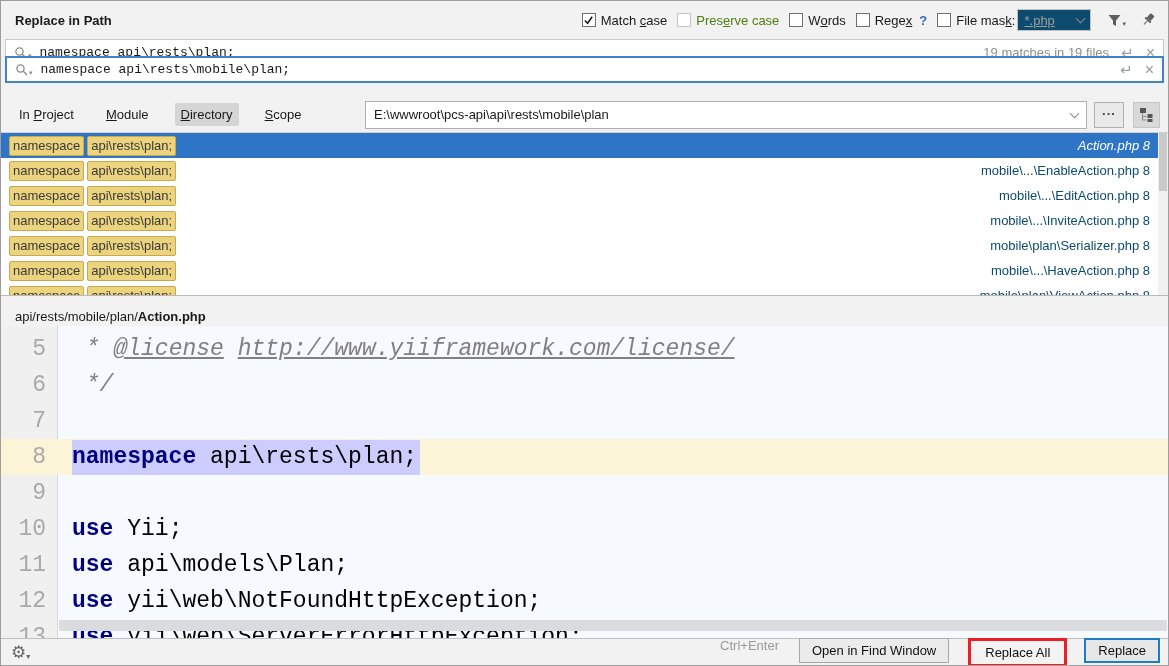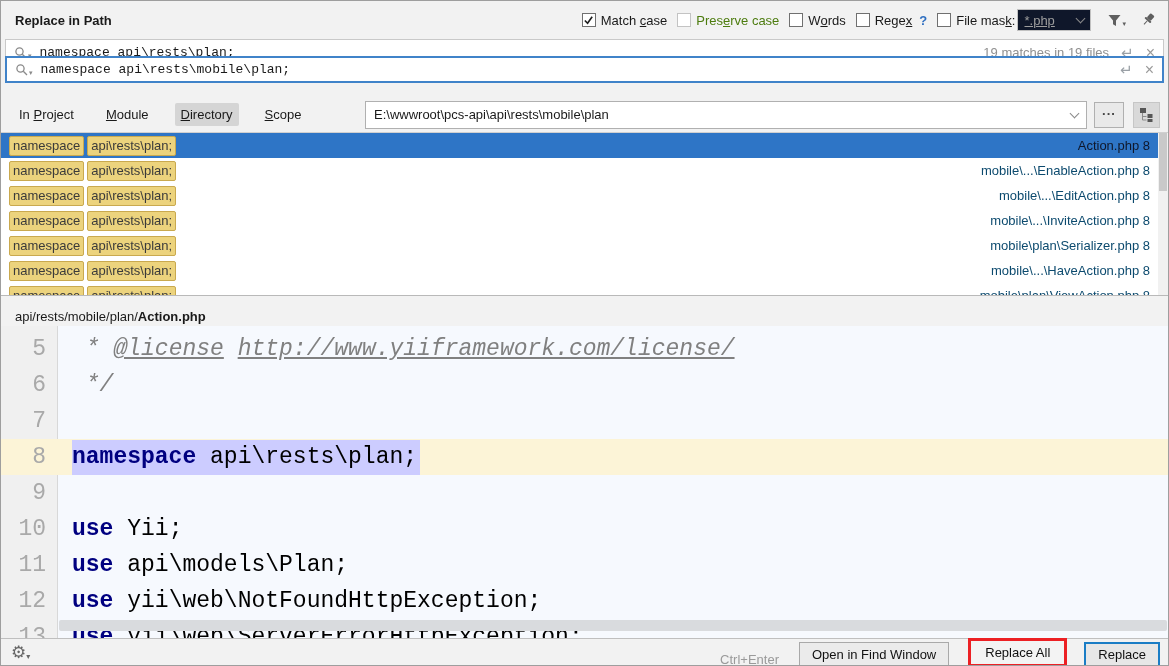--- a/index.html
+++ b/index.html
@@ -12,21 +12,21 @@
               display:flex; align-items:center; padding:0 12px 0 14px; }
   .title { font-weight:bold; font-size:13px; }
   .title-opts { margin-left:auto; display:flex; align-items:center; gap:10px; }
   .opt { display:flex; align-items:center; gap:5px; cursor:default; }
   .cbox { width:14px; height:14px; border:1px solid #707070; background:#fff;
           display:inline-flex; align-items:center; justify-content:center; }
   .opt.disabled { color:#4d7c0f; }
   .opt.disabled .cbox { border-color:#c3c3c3; }
   .mn { text-decoration:underline; }
   .help-q { color:#2f6fc1; font-weight:bold; margin-left:2px; }
-  .mask-combo { width:74px; height:22px; border:1px solid #c1c1c1; background:#0f172a;
+  .mask-combo { width:74px; height:22px; border:1px solid #c1c1c1; background:#0c4a6e;
                 color:#9e9e9e; display:flex; align-items:center; padding:0 6px; margin-left:-8px;text-decoration:underline; }
   .chev { width:7px; height:7px; border-right:1.5px solid #8a8a8a; border-bottom:1.5px solid #8a8a8a;
           transform:rotate(45deg); margin-left:auto; margin-top:-3px; }
   .ticon { display:flex; align-items:flex-end; }
 
   
   .field { position:absolute; left:4px; right:4px; height:27px; background:#fff;
            border:1px solid #c9c9c9; display:flex; align-items:center; padding:0 8px; }
   .field.search { top:38px; }
   .field.replace { top:55px; border:2px solid #4083c9; }
@@ -53,21 +53,21 @@
 
   
   .results { position:absolute; top:131px; left:0; height:163px; right:0; background:#fff;
              border-top:1px solid #d0d0d0; overflow:hidden; }
   .rrow { height:25px; display:flex; align-items:center; padding:0 18px 0 8px; }
   .rrow.selected { background:#2e75c6; }
   .hlchip { background:#ecd37d; border:1px solid #c9a94f; padding:1px 3px 2px;
             border-radius:2px; color:#3a3a3a; }
   .chip-gap { display:inline-block; width:3px; }
   .row-file { margin-left:auto; color:#0c4a6e; }
-  .rrow.selected .row-file { color:#0f172a; }
+  .rrow.selected .row-file { color:#ffffff;font-style:italic; }
   .res-scroll { position:absolute; right:0; top:0; bottom:0; width:10px; background:#f1f1f1; }
   .res-thumb { position:absolute; top:0; left:1px; width:8px; height:58px; background:#c9c9c9; }
 
   
   .pv-header { position:absolute; top:294px; left:0; right:0; height:43px; background:#f2f2f2;
                border-top:1px solid #b9b9b9; border-bottom:1px solid #cfcfcf;
                display:flex; align-items:center; padding:0 14px; }
   .pv-file { font-weight:bold; }
 
   
@@ -87,21 +87,21 @@
   .lnk { text-decoration:underline; }
   .sel { background:#ccccff; padding:4px 3px 5px 0; }
   .h-scroll { position:absolute; left:58px; right:1px; bottom:7px; height:11px;
               background:#d9dbde; border-radius:2px; }
 
   
   .footer { position:absolute; top:637px; left:0; right:0; bottom:0; background:#f2f2f2;
             border-top:1px solid #bfbfbf; display:flex; align-items:center; padding:0 8px 0 10px; }
   .gear { font-family:"DejaVu Sans",sans-serif; color:#676767; font-size:17px; line-height:1; }
   .gear-arrow { font-size:8px; color:#676767; vertical-align:bottom; }
-  .footer-right { margin-left:auto; display:flex; align-items:flex-end; }
+  .footer-right { margin-left:auto; display:flex; align-items:flex-start; }
   .shortcut { color:#9a9a9a; margin-right:20px; }
   .btn { height:25px; padding:0 12px; background:#ebebeb; border:1px solid #a9a9a9;
          font-size:13px; color:#111; display:flex; align-items:center; }
   .btn-openfind { margin-right:19px; }
   .btn-replace-all { border:3px solid #ec2024; background:#f3f3f3; height:29px; padding:0 14px;
                      margin-right:17px; }
   .btn-replace { border:2px solid #1a7dc5; background:#e7e7e7; }
   svg { display:block; }
 </style>
 </head>

